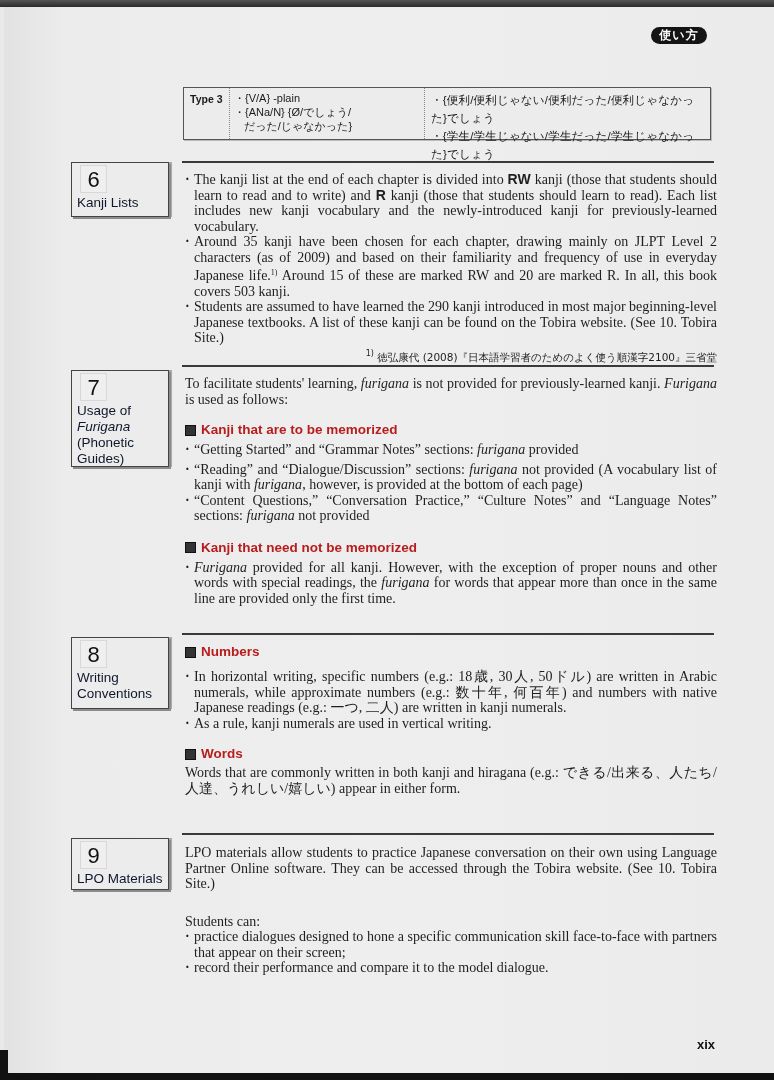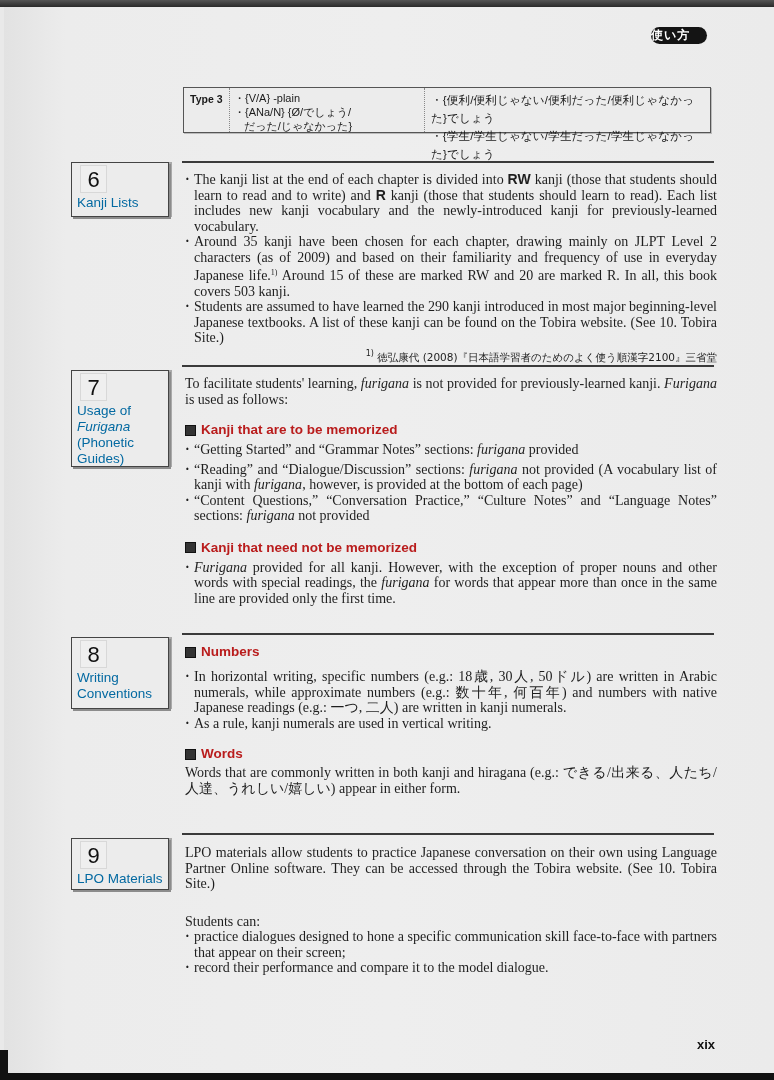--- a/index.html
+++ b/index.html
@@ -22,25 +22,25 @@
       position: absolute; left: 0; top: 1073px; width: 774px; height: 7px;
       background: #111;
     }
     .leftedge {
       position: absolute; left: 0; top: 1050px; width: 8px; height: 23px; background: #111;
     }
     .header-badge {
       position: absolute; left: 651px; top: 27px; width: 56px; height: 17px;
       background: #141414; color: #fff; border-radius: 9px;
       font-family: "DejaVu Sans", sans-serif; font-weight: bold;
-      font-size: 12px; line-height: 17px; letter-spacing: 1px;
+      font-size: 12px; line-height: 17px; text-align: center; letter-spacing: 1px;
     }
     
     .type-table {
-      position: absolute; left: 183px; top: 87px; width: 528px; height: 46px;
+      position: absolute; left: 183px; top: 87px; width: 528px; height: 53px;
       border: 1px solid #555; background: #ececec;
       font-family: "Liberation Sans", sans-serif; font-size: 11px;
       display: flex;
       box-shadow: 1px 1px 0 #bbb;
     }
     .type-table .c1 { width: 46px; padding: 5px 0 0 6px; font-weight: bold; font-size: 10.5px; border-right: 1px dotted #888; }
     .type-table .c2 { width: 195px; padding: 3px 0 0 4px; border-right: 1px dotted #888; line-height: 14px; }
     .type-table .c3 { flex: 1; padding: 3px 0 0 6px; line-height: 18px; font-size: 11.5px; letter-spacing: 0.2px; }
     .type-table .c2 .indent { padding-left: 10px; }
 
@@ -51,21 +51,21 @@
       box-shadow: 2px 2px 0 #8c8c8c, 3px 0 0 #aaa;
       font-family: "Liberation Sans", sans-serif;
       padding: 2px 0 0 5px;
     }
     .sec-box .num {
       display: inline-block; width: 27px; height: 28px;
       border: 1px solid #d8d8d8; background: #efefef;
       font-size: 22px; line-height: 28px; text-align: center; color: #111;
       margin-left: 3px;
     }
-    .sec-box .ttl { font-size: 13.5px; line-height: 16px; color: #0369a1; margin-top: 2px; }
+    .sec-box .ttl { font-size: 13.5px; line-height: 16px; color: #0f172a; margin-top: 2px; }
     .sec-box .ttl i { font-style: italic; }
 
     .rule {
       position: absolute; left: 182px; width: 532px; height: 2px; background: #3a3a3a;
     }
     .body-text {
       position: absolute; left: 185px; width: 532px;
       font-size: 14px; line-height: 15.5px; text-align: justify; color: #1e1e1e;
     }
     .body-text p { margin: 0; }

